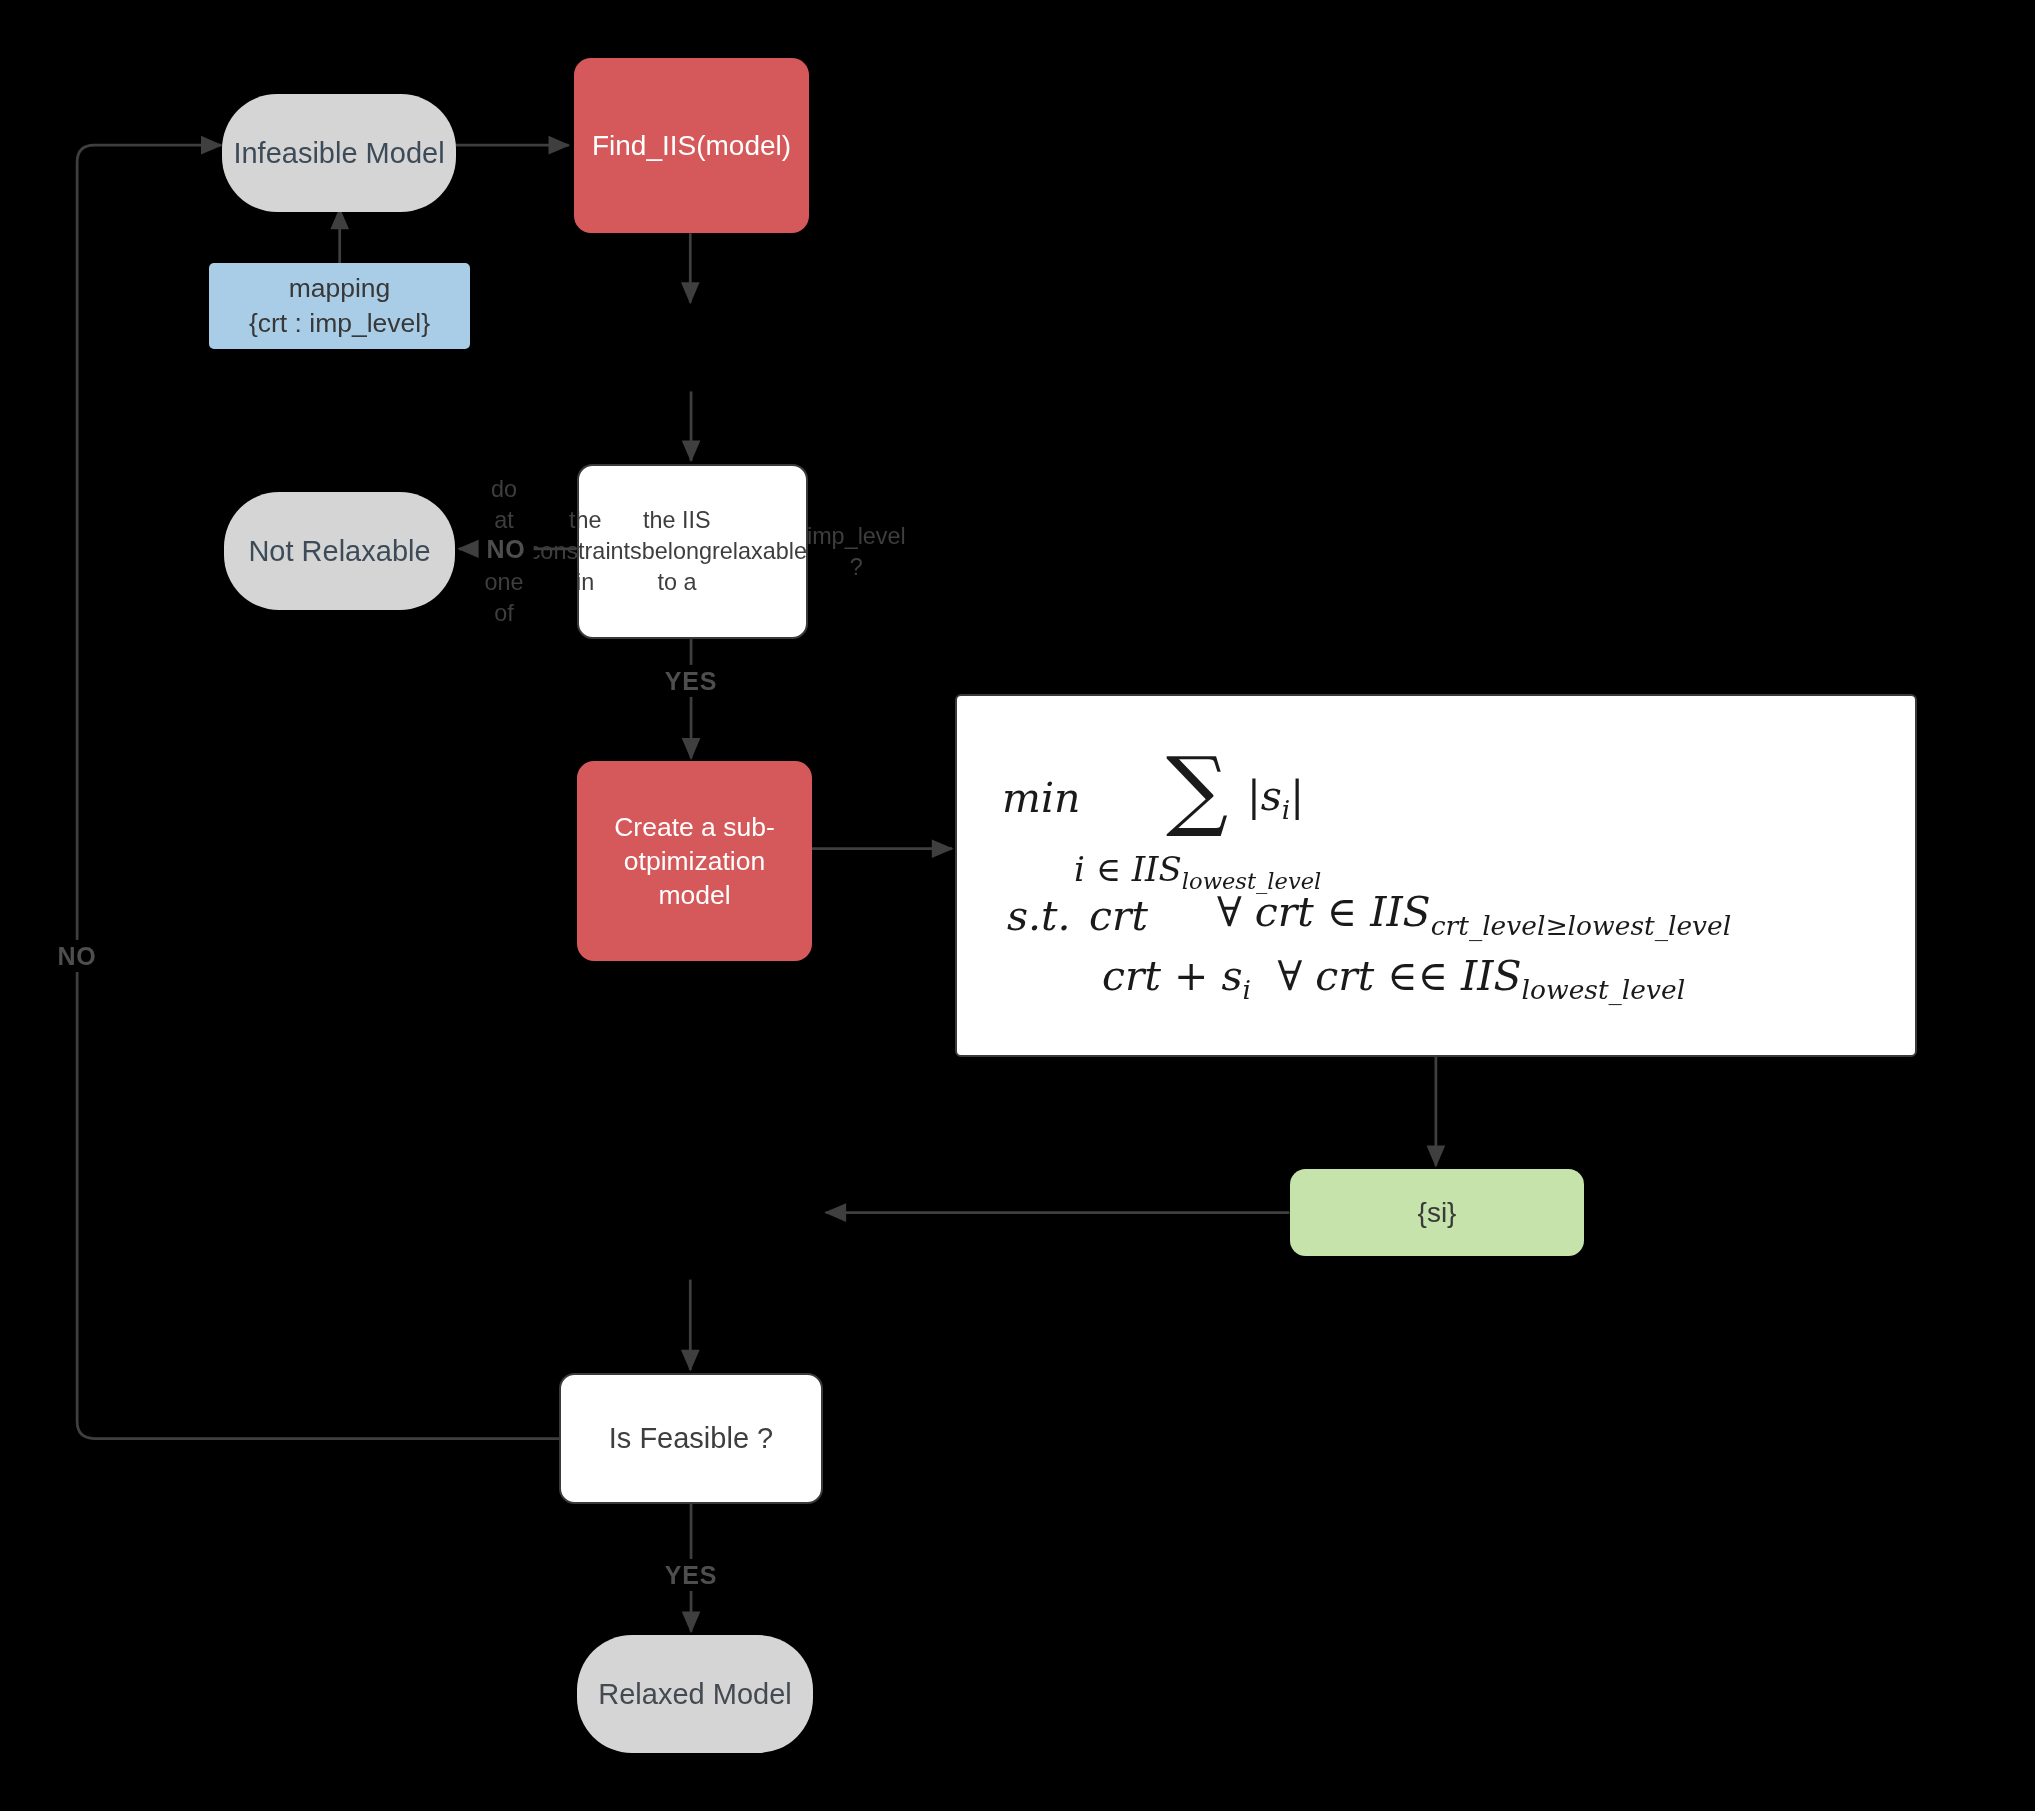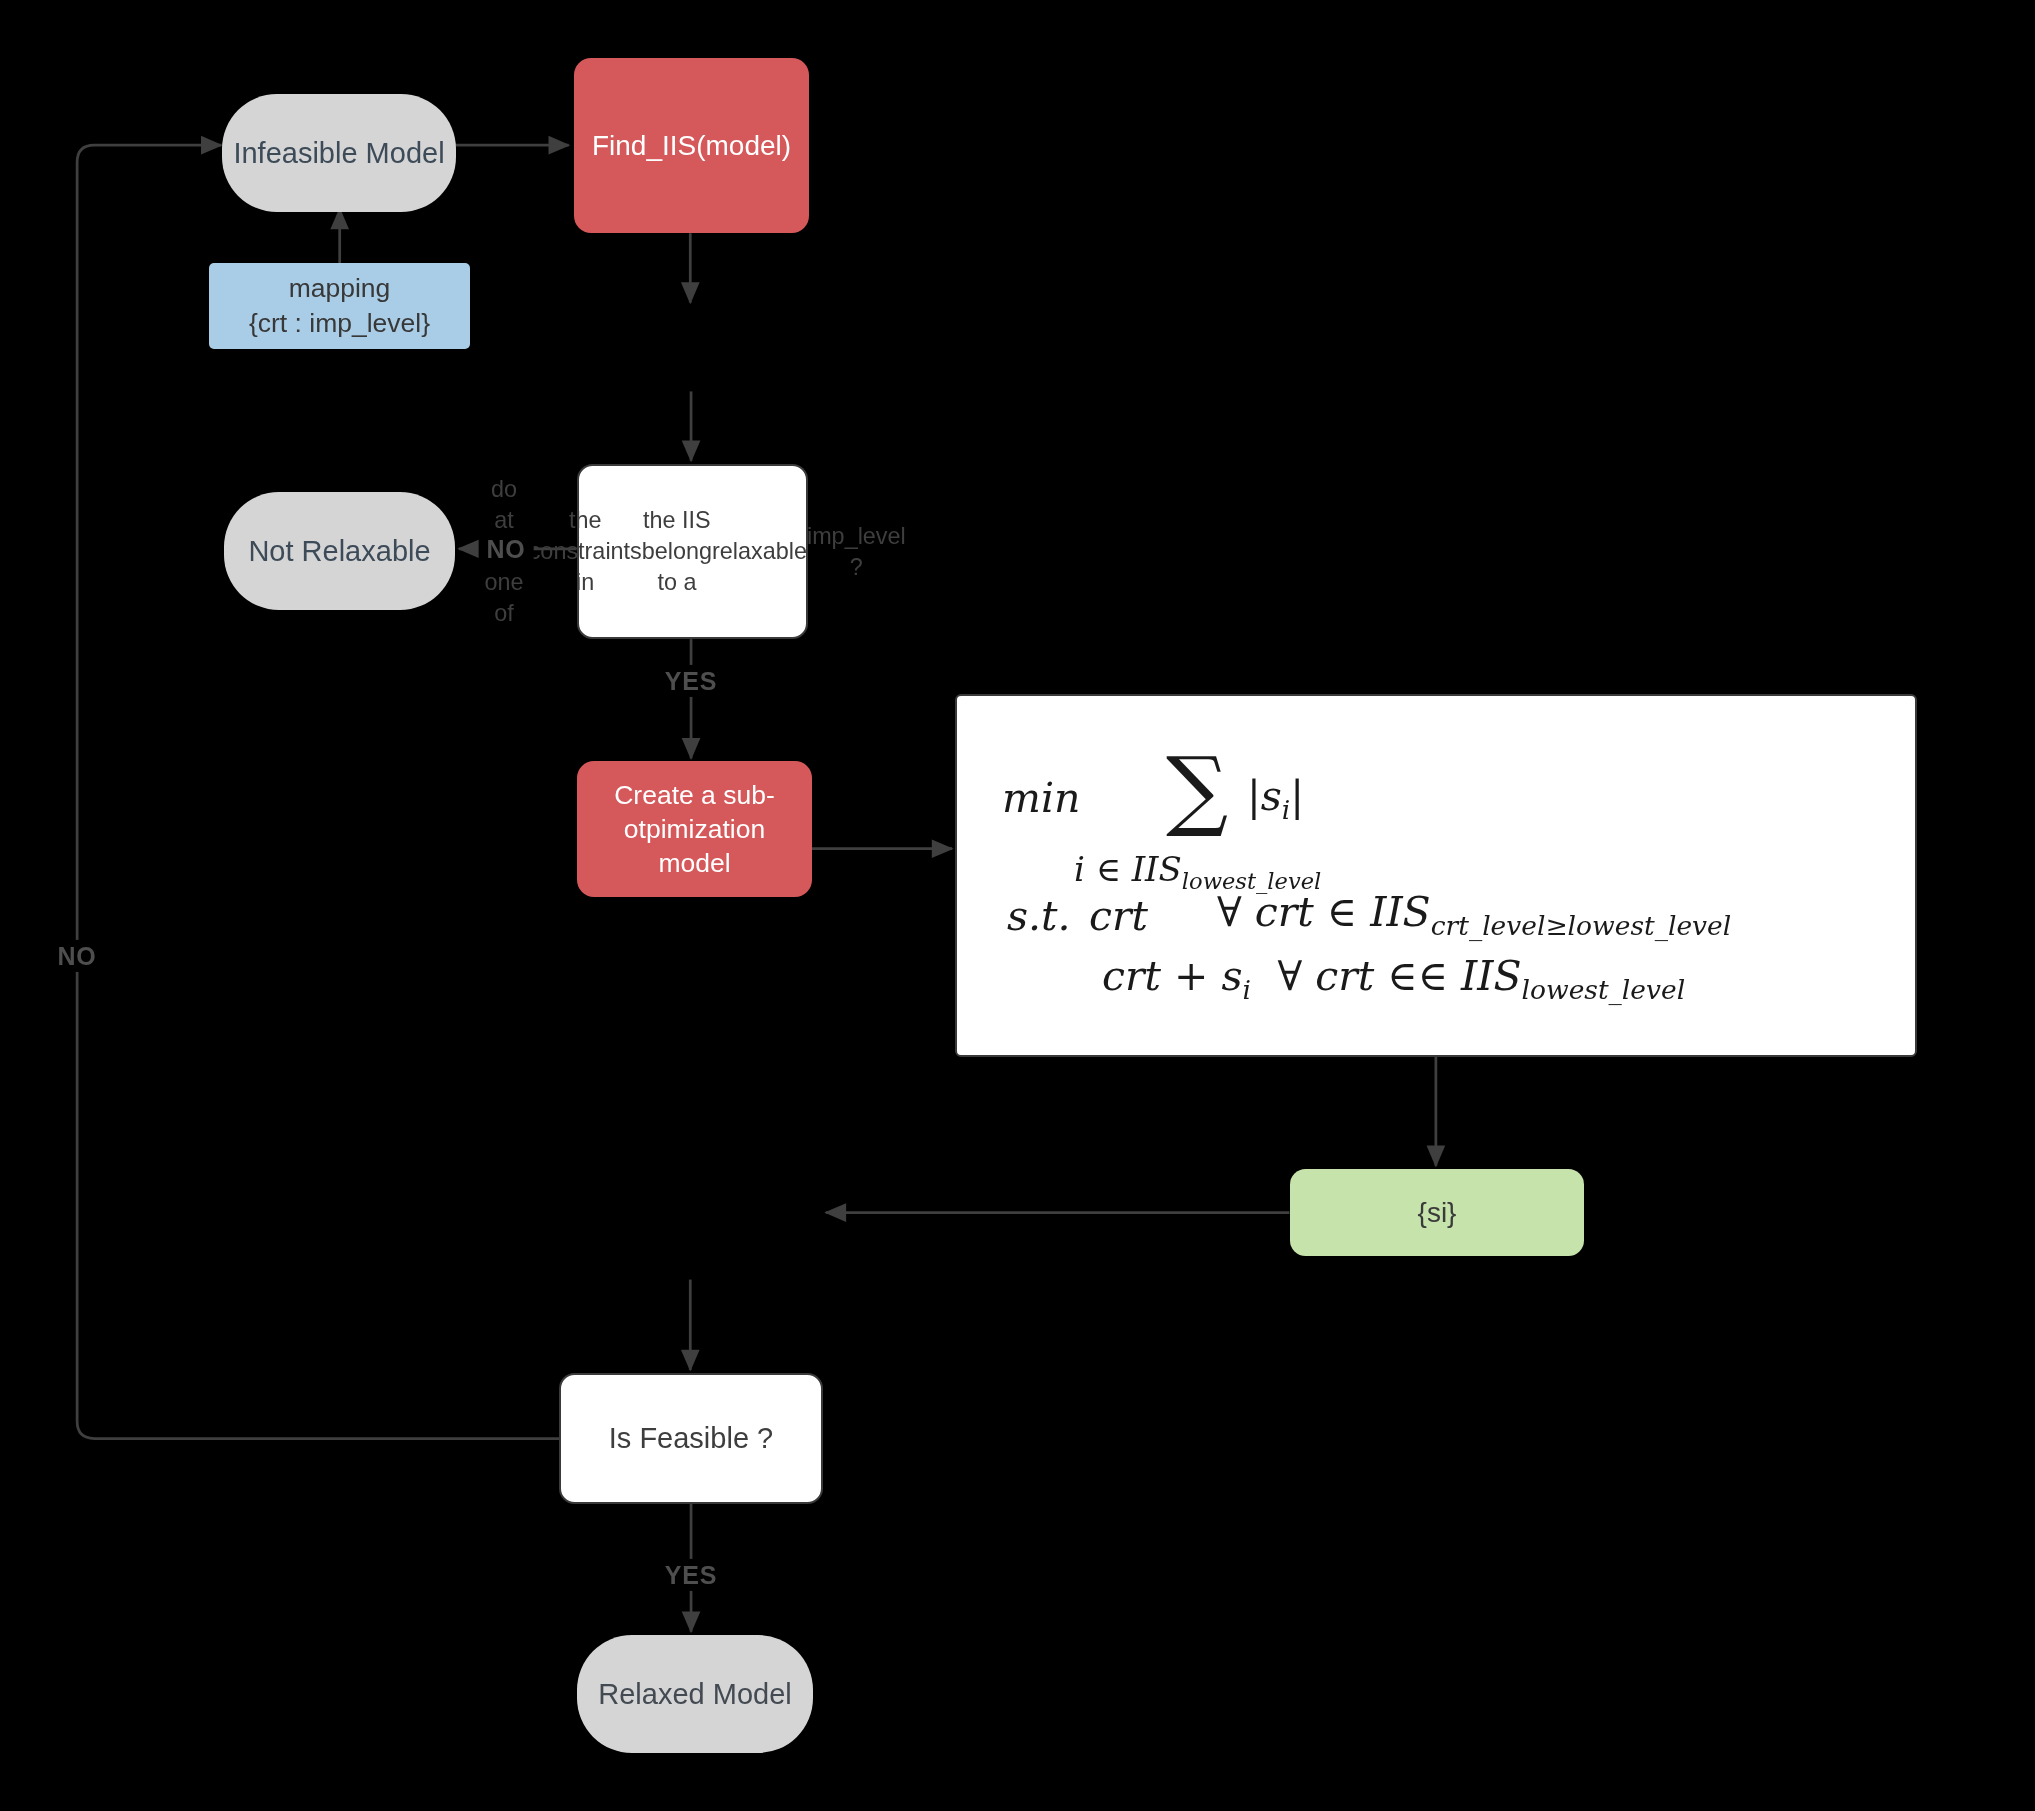--- a/index.html
+++ b/index.html
@@ -101,21 +101,21 @@
     <div>the constraints in</div>
     <div>the IIS belong to a</div>
     <div>relaxable</div>
     <div>imp_level ?</div>
   </div>
 
   <div class="node pill" style="left:224px;top:492px;width:231px;height:118px;">
     <span>Not Relaxable</span>
   </div>
 
-  <div class="node proc" style="left:577px;top:761px;width:235px;height:136px;padding:0 22px;">
+  <div class="node proc" style="left:577px;top:761px;width:235px;height:200px;padding:0 22px;">
     <span style="font-size:26.5px;line-height:34px;">Create a sub-otpimization model</span>
   </div>
 
   <div class="mathbox">
     <span class="m m-min">min</span>
     <span class="m m-sum">∑</span>
     <span class="m m-arg"><span>|s</span><sub>i</sub><span>|</span></span>
     <span class="m m-under"><span>i ∈ IIS</span><sub>lowest_level</sub></span>
     <span class="m m-st">s.t.</span>
     <span class="m m-var">crt</span>

